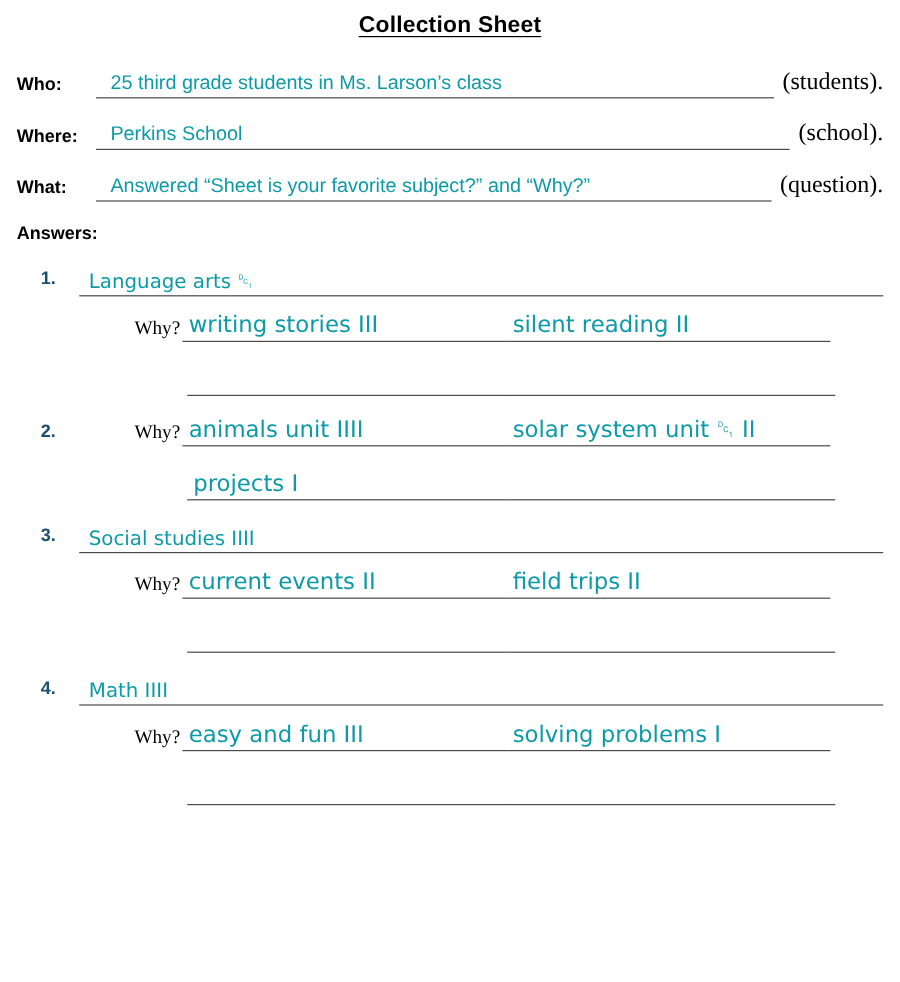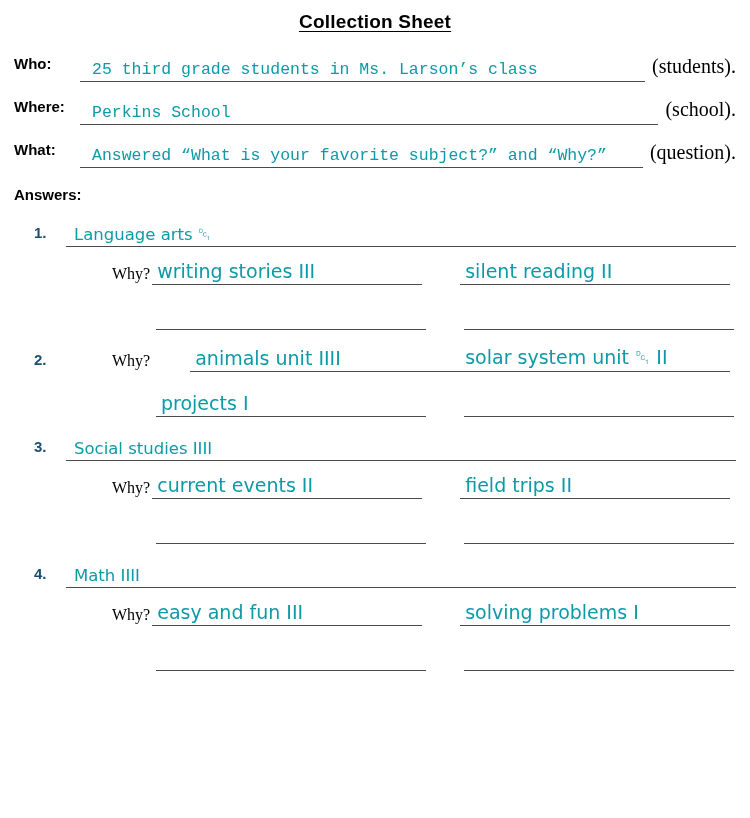--- a/index.html
+++ b/index.html
@@ -30,41 +30,42 @@
     text-decoration: underline;
     text-underline-offset: 3px;
     margin-top: 11px;
     margin-bottom: 0;
     color: #000;
   }
 
   
   .hdr-row {
     display: flex;
+    align-items: flex-end;
     margin-top: 16px;
   }
   .hdr-row.first { margin-top: 22px; }
   .hdr-label {
     font-size: 15px;
     font-weight: bold;
     width: 66px;
     flex: 0 0 66px;
     padding-bottom: 3px;
   }
   .hdr-blank {
     flex: 1 1 auto;
     border-bottom: 1.3px solid #4a4a4a;
     position: relative;
     height: 26px;
   }
   .hdr-blank .written {
     position: absolute;
     left: 12px;
     bottom: 2px;
-    font-family: Liberation Mono, monospace;
+    font-family: Liberation Sans, sans-serif;
     font-size: 16.5px;
     color: #0c9aa6;
     white-space: nowrap;
   }
   .hdr-suffix {
     flex: 0 0 auto;
     font-family: "Liberation Serif", serif;
     font-size: 20px;
     padding-left: 7px;
     padding-bottom: 2px;
@@ -122,21 +123,20 @@
     padding-bottom: 2px;
     padding-right: 2px;
   }
   .why-blank {
     flex: 0 0 270px;
     border-bottom: 1.3px solid #4a4a4a;
     height: 25px;
     position: relative;
   }
   .why-blank.second {
-    margin-left: 38px;
   }
   .why-blank .written {
     position: absolute;
     left: 5px;
     bottom: 2px;
     font-family: "DejaVu Sans", sans-serif;
     font-size: 19px;
     color: #0c9aa6;
     white-space: nowrap;
   }
@@ -168,21 +168,21 @@
     <div class="hdr-label">Where:</div>
     <div class="hdr-blank">
       <span class="written">Perkins School</span>
     </div>
     <div class="hdr-suffix">(school).</div>
   </div>
 
   <div class="hdr-row">
     <div class="hdr-label">What:</div>
     <div class="hdr-blank">
-      <span class="written">Answered “What is your favorite subject?” and “Why?”</span>
+      <span class="written">Answered “Sheet is your favorite subject?” and “Why?”</span>
     </div>
     <div class="hdr-suffix">(question).</div>
   </div>
 
   <div class="answers-label">Answers:</div>
 
   <div class="item">
     <div class="item-num">1.</div>
     <div class="item-main">
       <span class="written">Language arts ␑</span>

